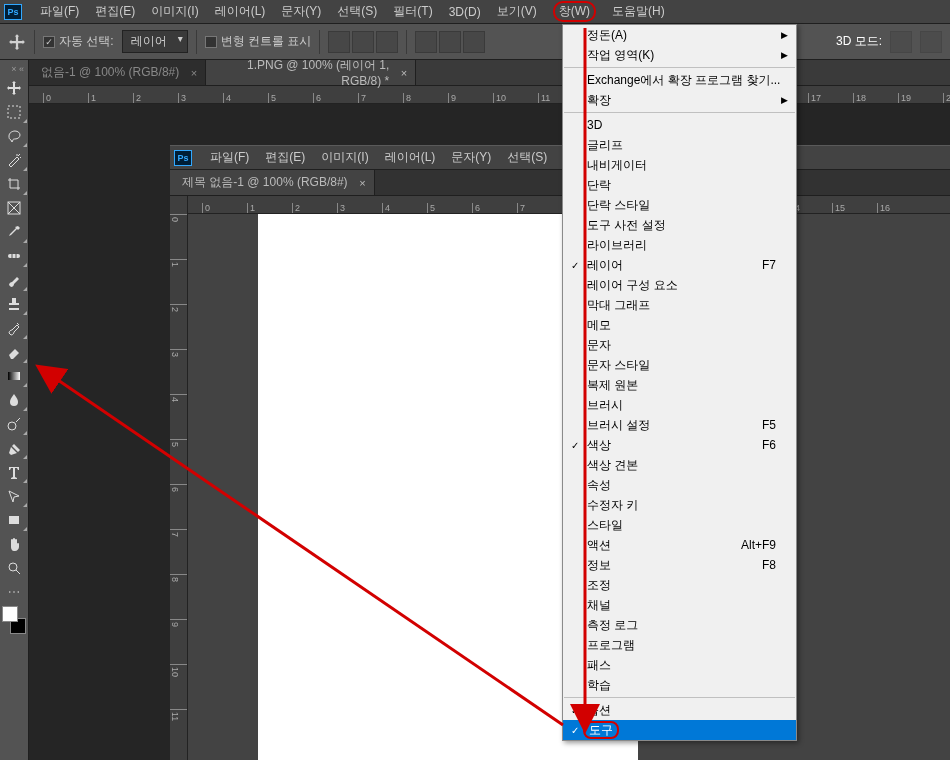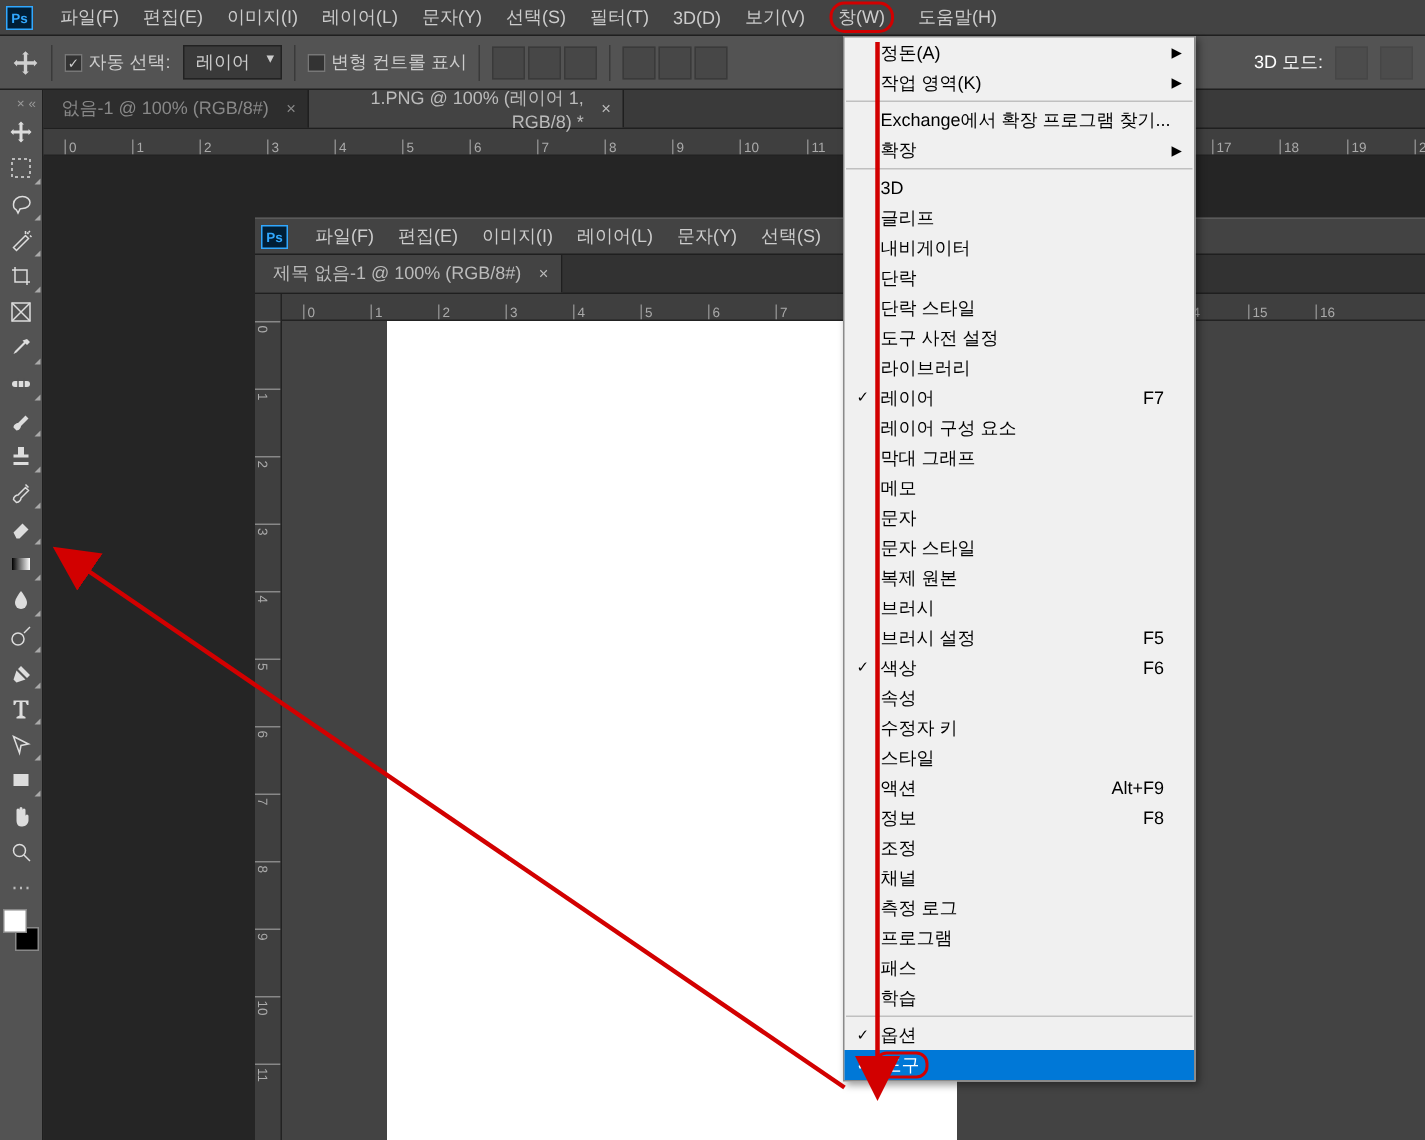--- a/index.html
+++ b/index.html
@@ -542,20 +542,23 @@
     <div class="dd-item">
       <span>브러시 설정</span>
       <span class="shortcut">F5</span>
     </div>
     <div class="dd-item">
       <span class="check">✓</span>
       <span>색상</span>
       <span class="shortcut">F6</span>
     </div>
     <div class="dd-item">
+      <span>색상 견본</span>
+    </div>
+    <div class="dd-item">
       <span>속성</span>
     </div>
     <div class="dd-item">
       <span>수정자 키</span>
     </div>
     <div class="dd-item">
       <span>스타일</span>
     </div>
     <div class="dd-item">
       <span>액션</span>

